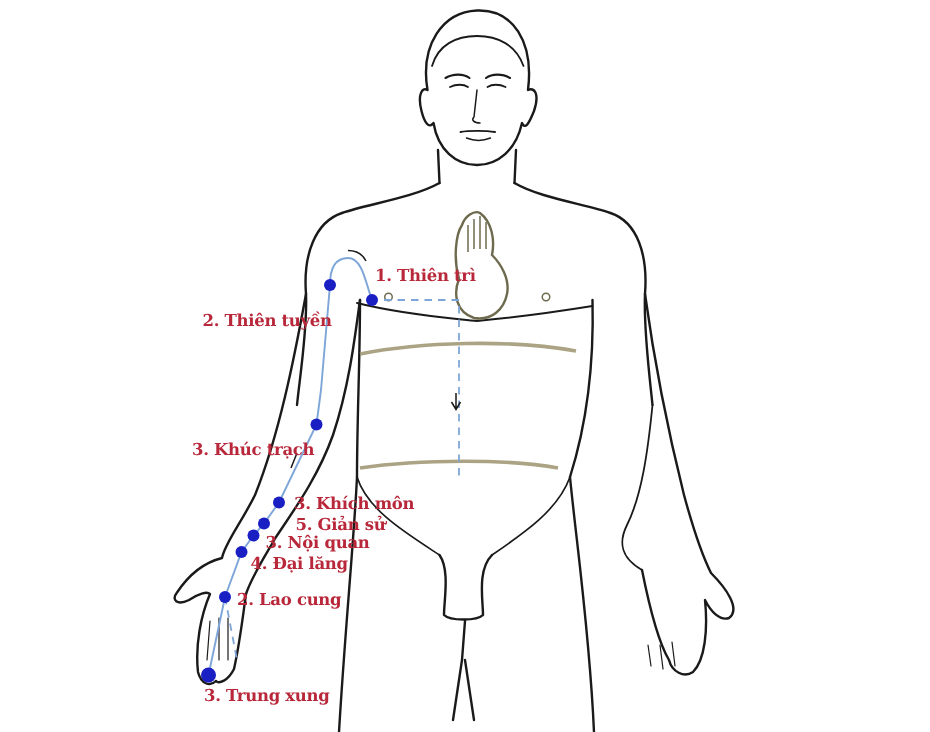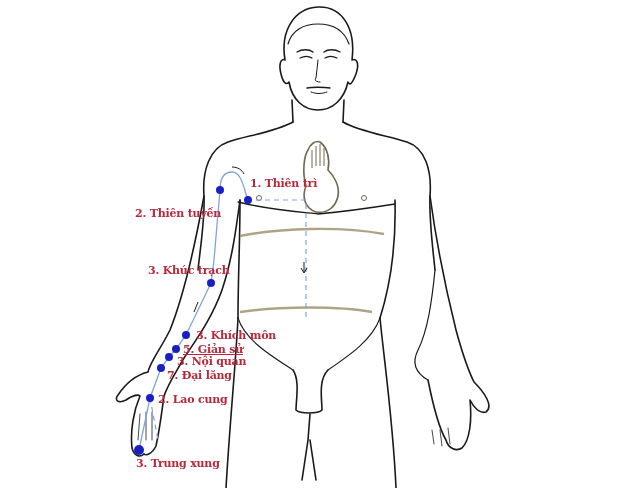--- a/index.html
+++ b/index.html
@@ -106,31 +106,31 @@
   <path d="M304 262 L304 272 M301 268 L304 273 L307 268" fill="none" stroke="#1a1a1a" stroke-width="1"></path>
 </svg>
 
 <div class="point" style="left:248px;top:200px;"></div>
 <div class="label" style="left:250px;top:177px;text-align:center;">1. Thiên trì</div>
 
 <div class="point" style="left:220px;top:190px;"></div>
 <div class="label" style="left:135px;top:183px;margin-top:24px;">2. Thiên tuyền</div>
 
 <div class="point" style="left:211px;top:283px;"></div>
-<div class="label" style="left:128px;top:264px;margin-left:20px;">3. Khúc trạch</div>
+<div class="label" style="left:128px;top:293px;">3. Khúc trạch</div>
 
 <div class="point" style="left:186px;top:335px;"></div>
 <div class="label" style="left:196px;top:329px;">3. Khích môn</div>
 
 <div class="point" style="left:176px;top:349px;"></div>
-<div class="label" style="left:183px;top:343px;text-decoration:underline;">5. Giản sử</div>
+<div class="label" style="left:197px;top:343px;">5. Giản sử</div>
 
 <div class="point" style="left:169px;top:357px;"></div>
 <div class="label" style="left:177px;top:355px;">3. Nội quan</div>
 
 <div class="point" style="left:161px;top:368px;"></div>
-<div class="label" style="left:167px;top:369px;">7. Đại lăng</div>
+<div class="label" style="left:167px;top:369px;">4. Đại lăng</div>
 
 <div class="point" style="left:150px;top:398px;"></div>
 <div class="label" style="left:158px;top:393px;">2. Lao cung</div>
 
 <div class="point" style="left:139px;top:450px;width:10px;height:10px;transform:translate(-5px,-5px);"></div>
 <div class="label" style="left:136px;top:457px;">3. Trung xung</div>
 
 </body></html>

